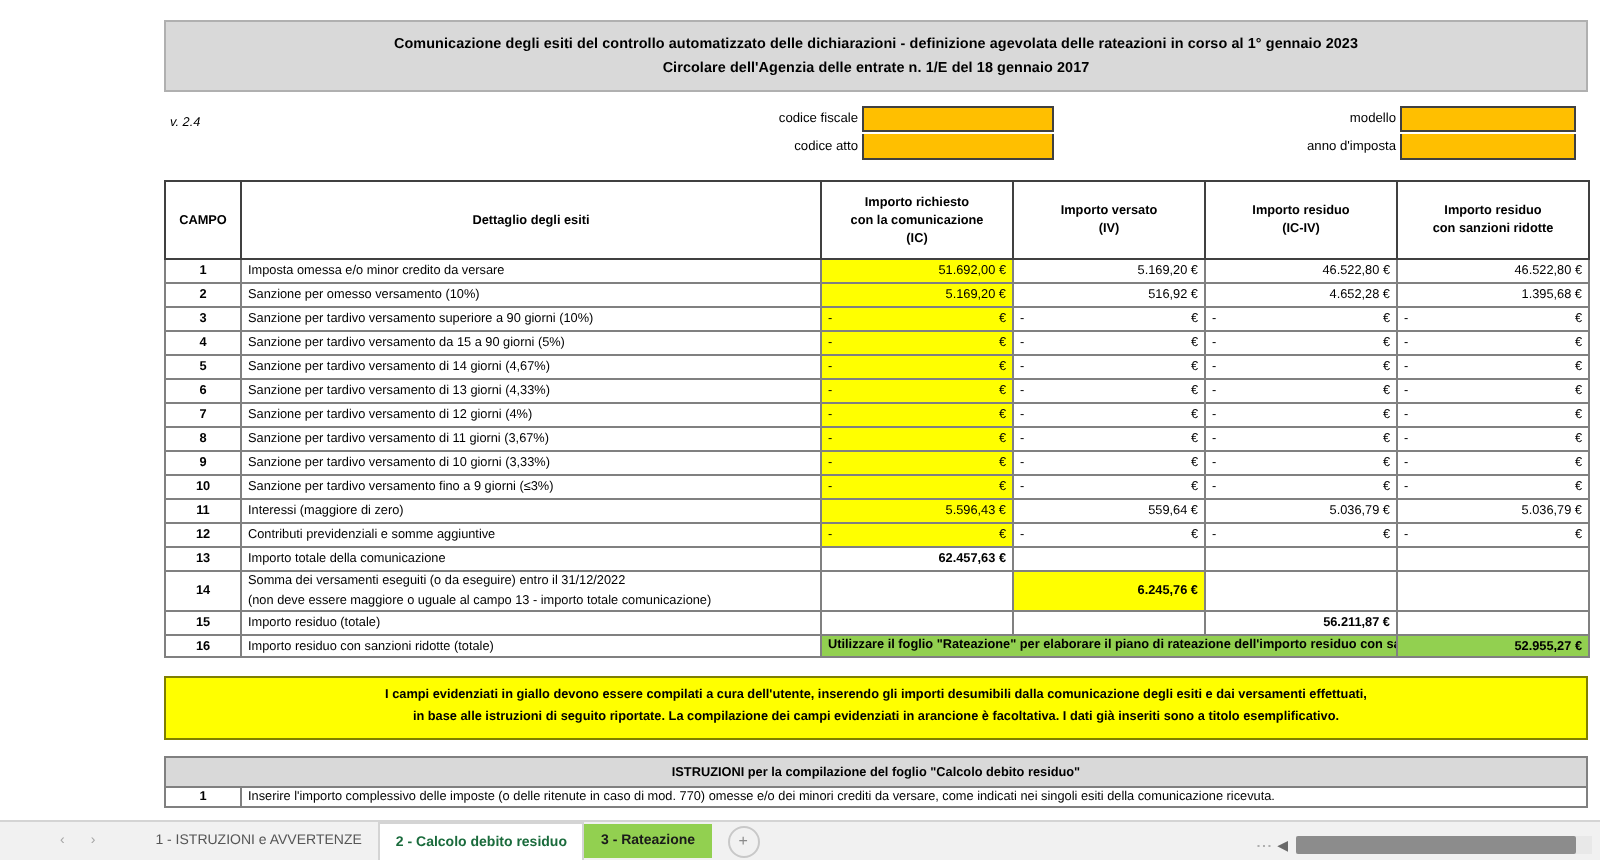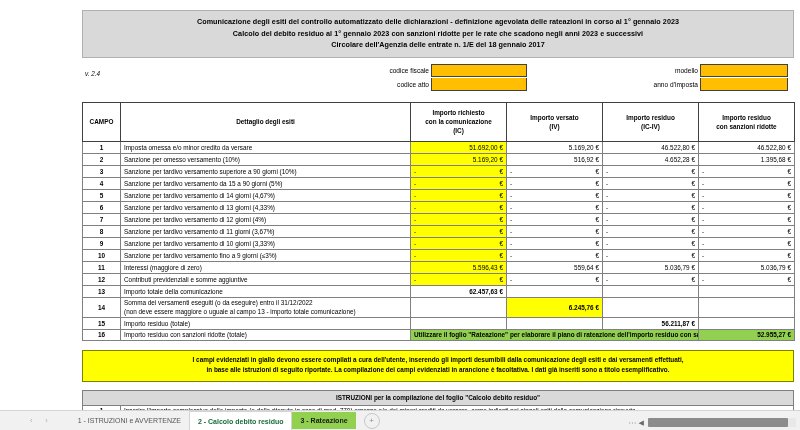--- a/index.html
+++ b/index.html
@@ -289,21 +289,20 @@
   }
 </style>
 </head>
 <body>
 
 <div id="sheet">
   <div class="content">
 
     <div class="title-box">
       <div class="title-line">Comunicazione degli esiti del controllo automatizzato delle dichiarazioni - definizione agevolata delle rateazioni in corso al 1° gennaio 2023</div>
-      <div class="title-line">Calcolo del debito residuo al 1° gennaio 2023 con sanzioni ridotte per le rate che scadono negli anni 2023 e successivi</div>
       <div class="title-line">Circolare dell'Agenzia delle entrate n. 1/E del 18 gennaio 2017</div>
     </div>
 
     <div class="codici">
       <div class="version">v. 2.4</div>
 
       <div class="field-group left">
         <div class="field-row">
           <div class="field-label">codice fiscale</div>
           <div class="field-input"></div>

